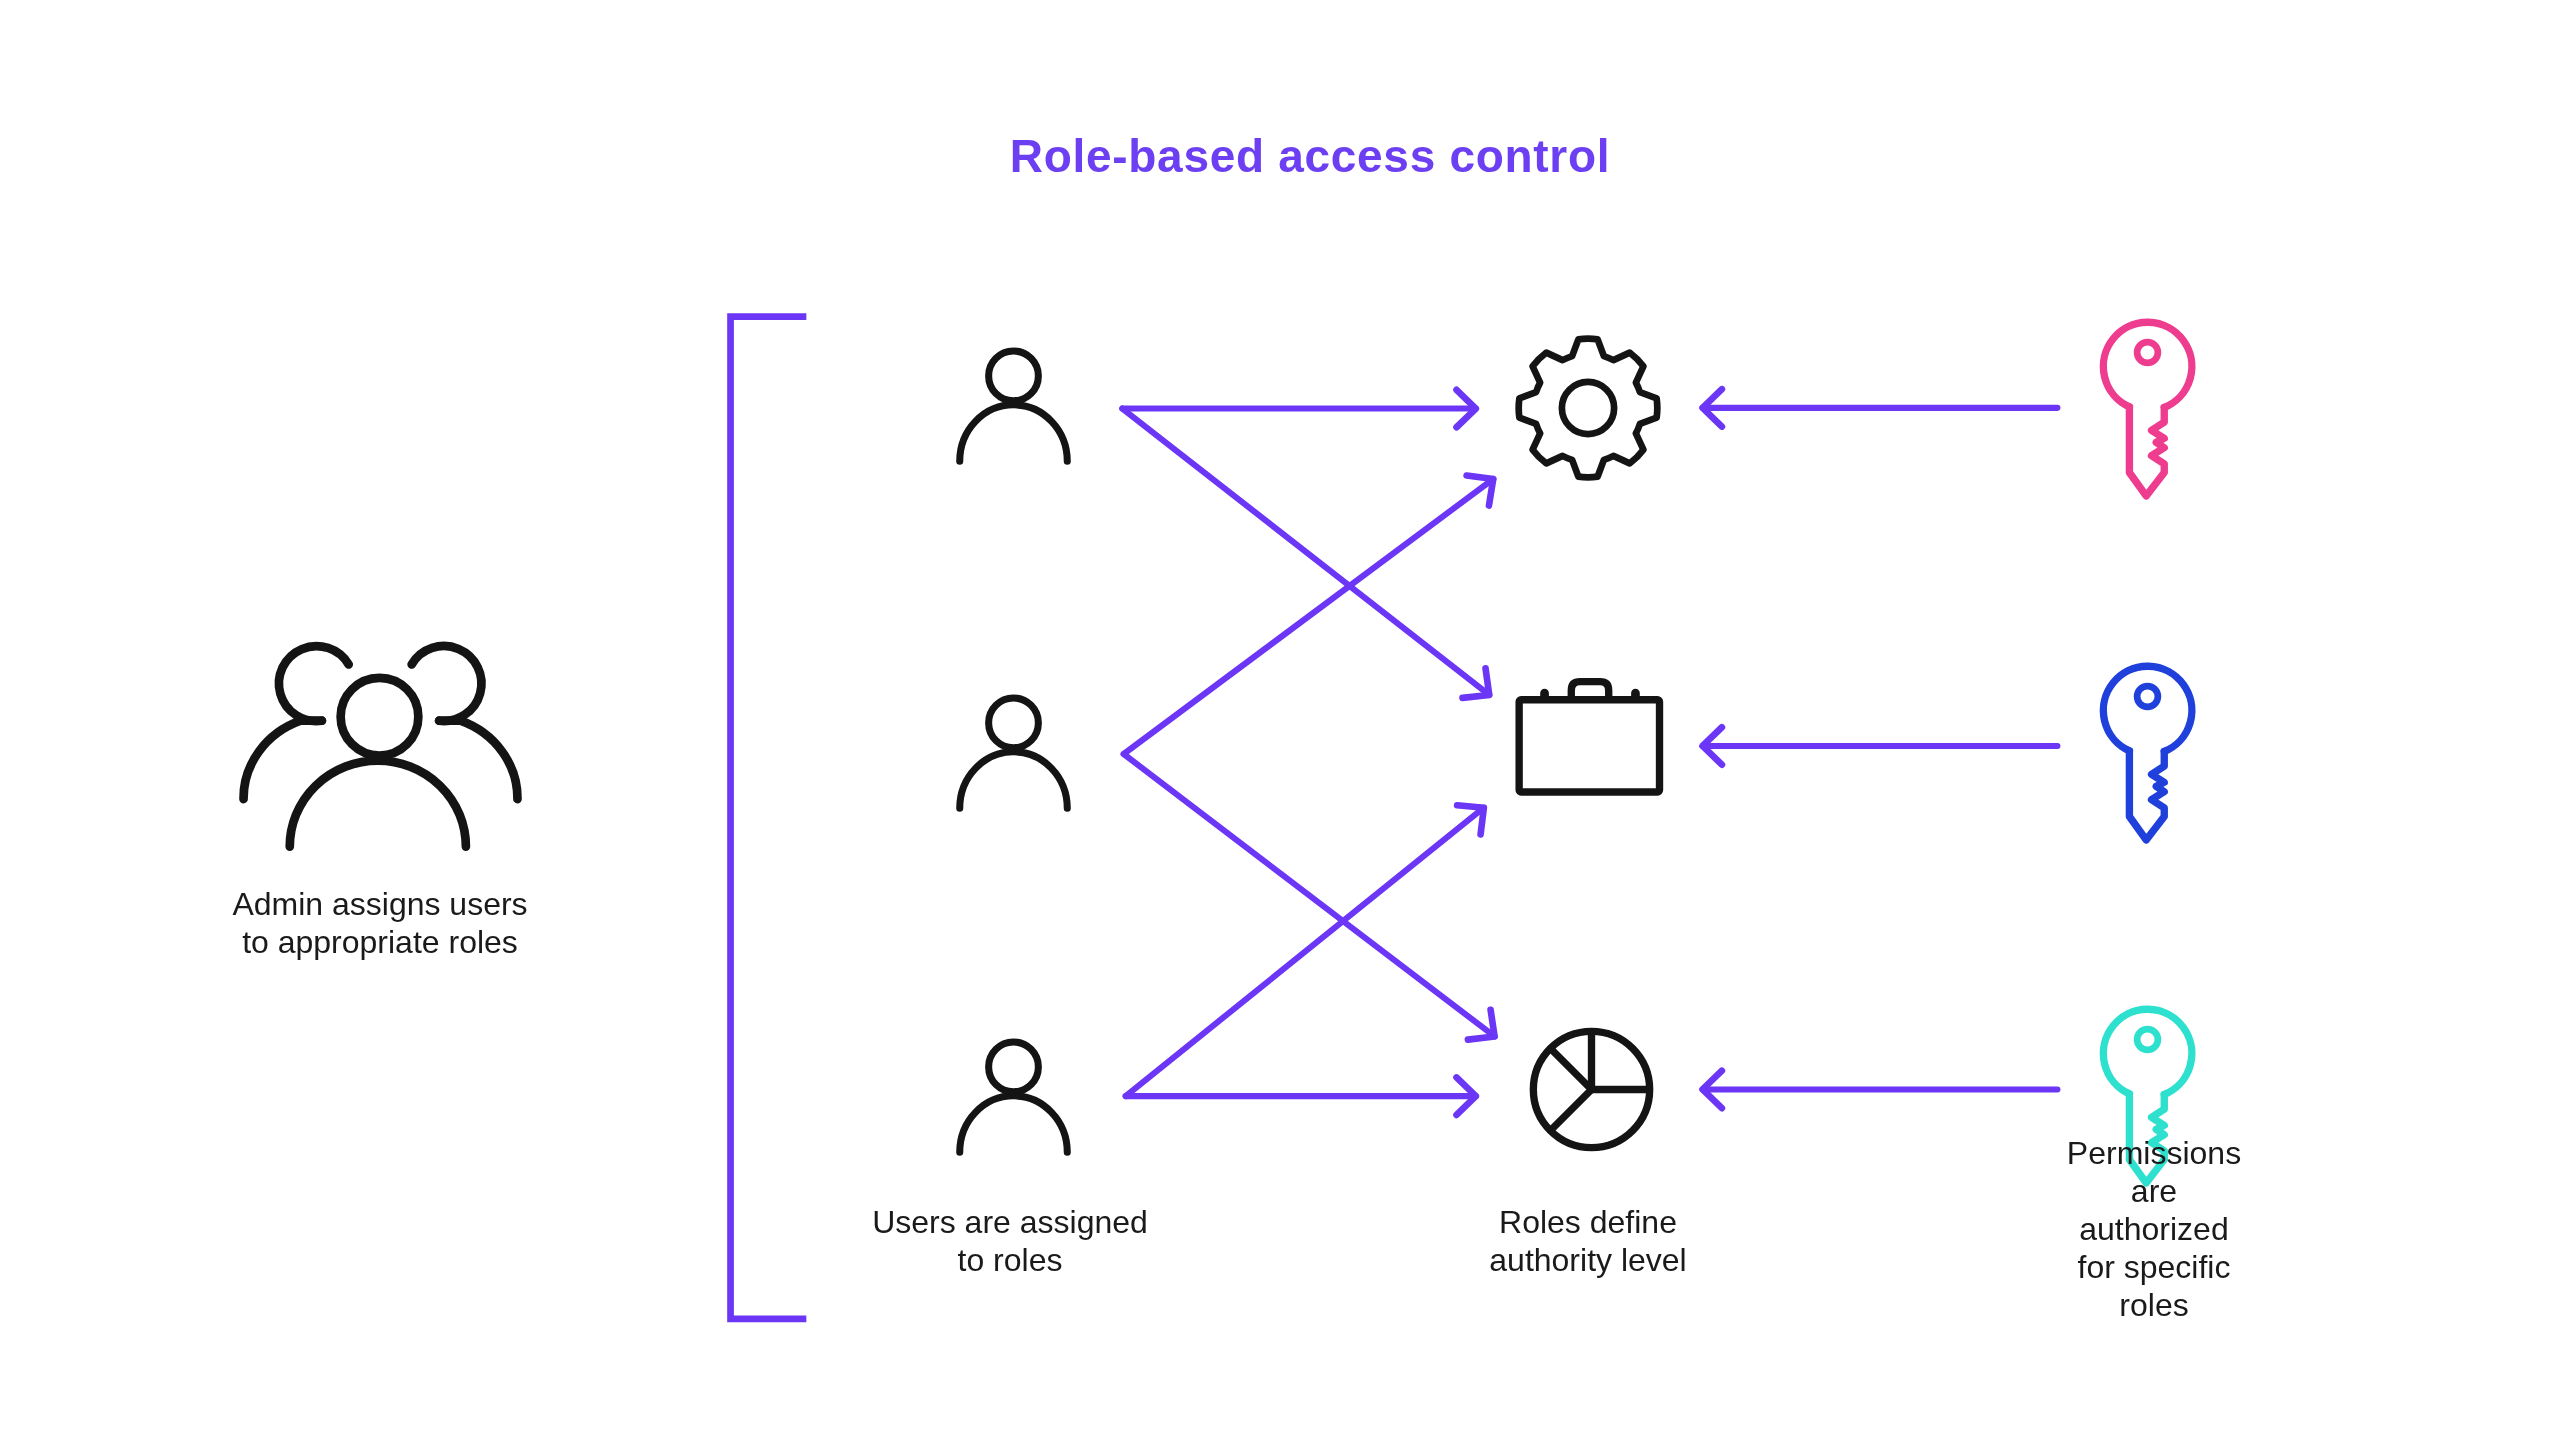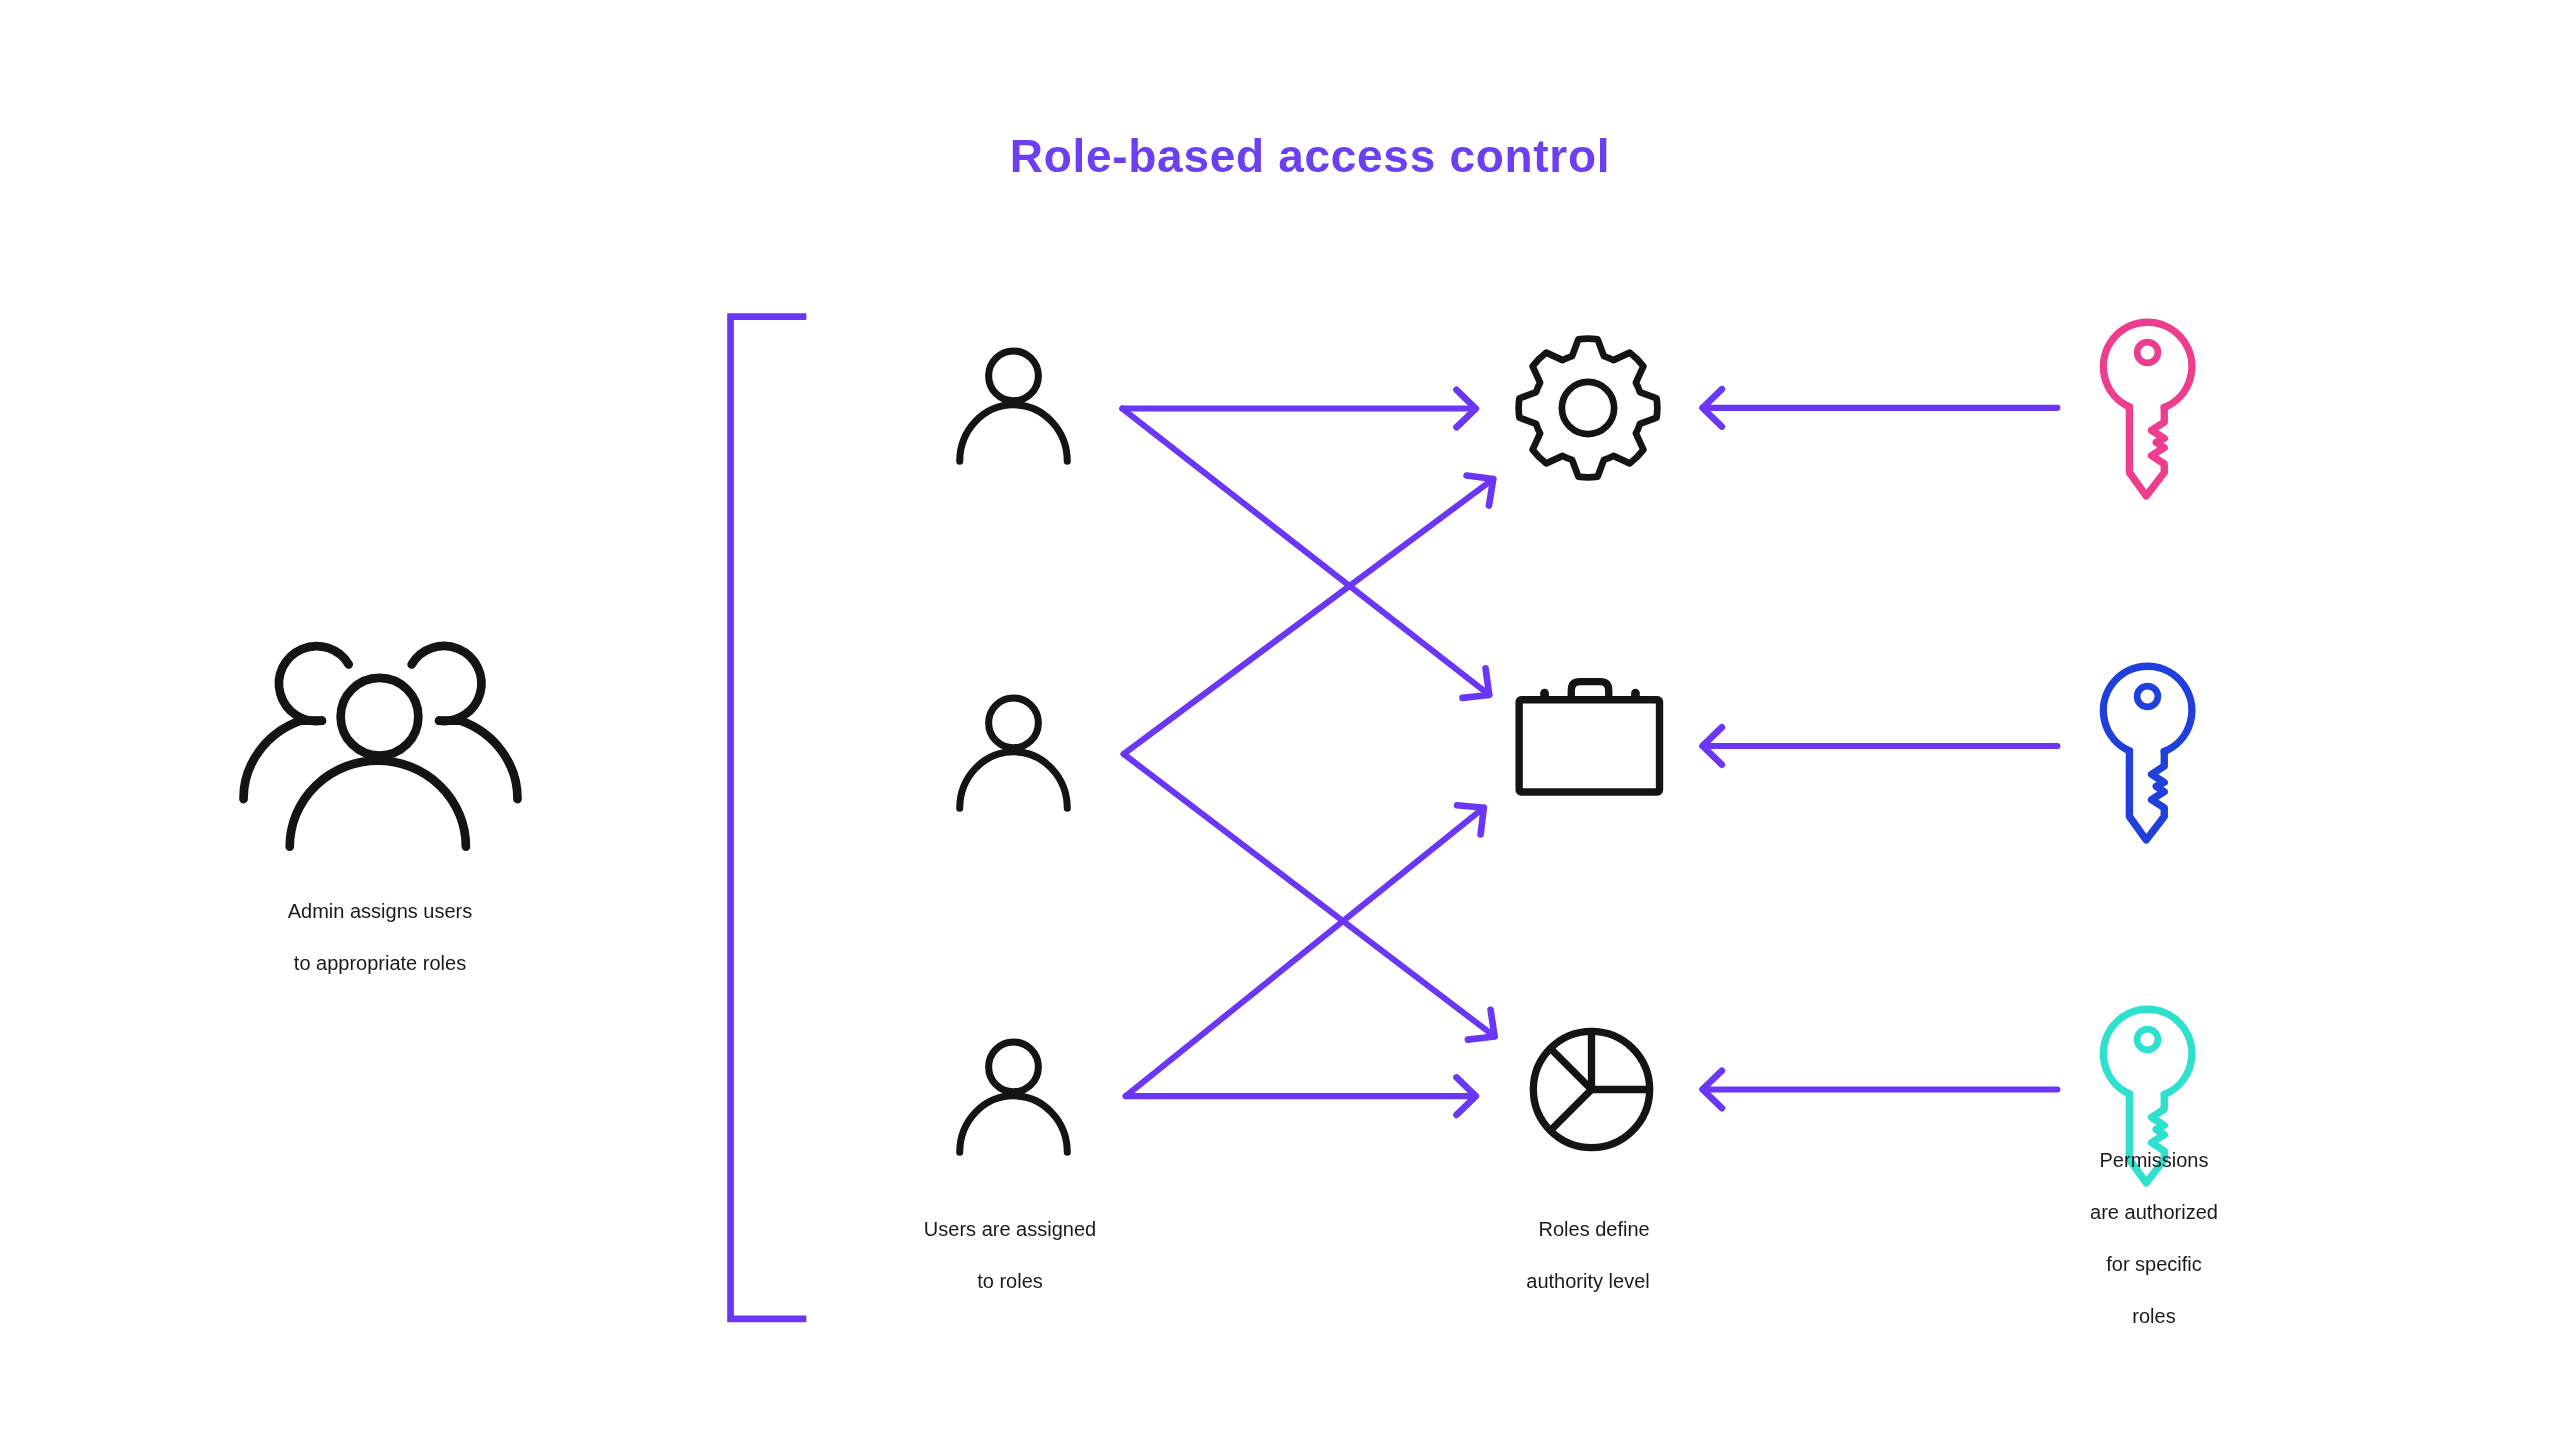--- a/index.html
+++ b/index.html
@@ -8,26 +8,26 @@
     background:var(--background,#fff);
     font-family:"Liberation Sans", sans-serif;
   }
   .page-title{
     position:absolute;left:1310px;top:131px;transform:translateX(-50%);
     font-size:46px;font-weight:700;letter-spacing:0.7px;line-height:1.1;
     color:var(--title,#6C40F2);white-space:nowrap;
   }
   .caption{
     position:absolute;transform:translateX(-50%);
-    text-align:center;font-size:20px;line-height:52px;
+    text-align:center;font-size:32px;line-height:38px;
     color:var(--text,#1a1a1a);white-space:pre-line;
   }
   .cap-admin{left:380px;top:885px;}
   .cap-users{left:1010px;top:1203px;}
-  .cap-roles{left:1588px;top:1203px;text-align:right;}
+  .cap-roles{left:1588px;top:1203px;}
   .cap-perms{left:2154px;top:1134px;}
   .abs{position:absolute;}
   .ink{stroke:var(--ink,#141414);fill:none;stroke-linecap:round;stroke-linejoin:round;}
   .ink-fill{stroke:var(--ink,#141414);fill:#ffffff;stroke-linecap:round;stroke-linejoin:round;}
   .arrow{stroke:var(--accent,#6B36F6);fill:none;stroke-width:9;stroke-linecap:round;}
   .bracket{stroke:var(--accent,#6B36F6);fill:none;stroke-width:10;}
   #ah path{stroke:var(--accent,#6B36F6);fill:none;}
   .key-pink{stroke:var(--key_pink,#EE3D8F);}
   .key-blue{stroke:var(--key_blue,#2040DB);}
   .key-teal{stroke:var(--key_teal,#2EE0CE);}

